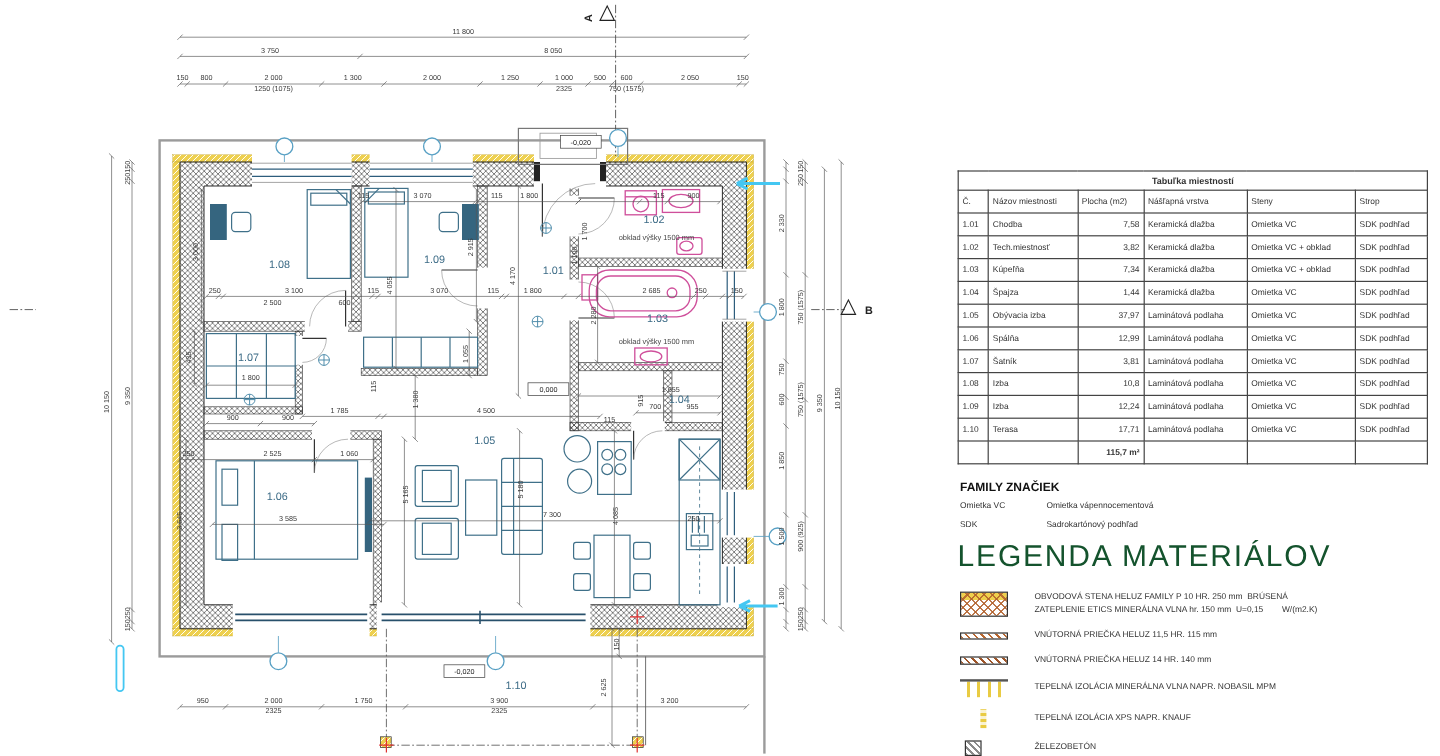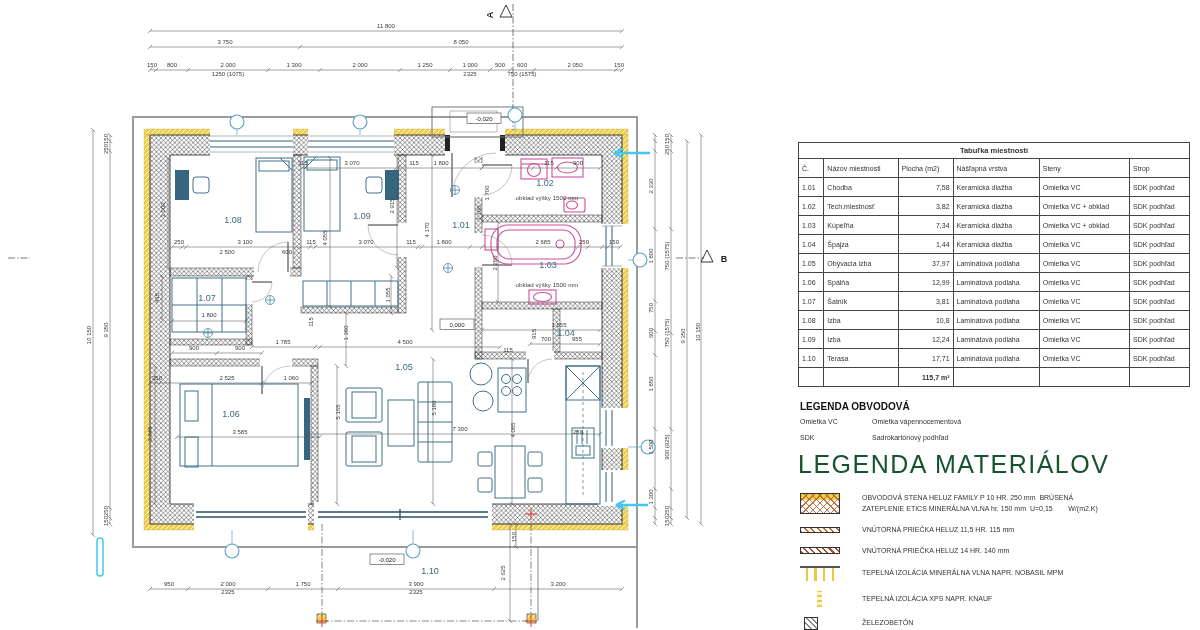--- a/index.html
+++ b/index.html
@@ -595,21 +595,21 @@
         <td></td>
         <td></td>
         <td class="tot">115,7 m²</td>
         <td></td>
         <td></td>
         <td></td>
       </tr>
     </tfoot>
   </table>
 
-  <div class="lz-title">LEGENDA OBVODOVÁ</div>
+  <div class="lz-title">FAMILY ZNAČIEK</div>
   <div>
         <div class="lz-row">
           <div class="lz-abbr">Omietka VC</div>
           <div>Omietka vápennocementová</div>
         </div>
         <div class="lz-row">
           <div class="lz-abbr">SDK</div>
           <div>Sadrokartónový podhľad</div>
         </div>
       </div>

